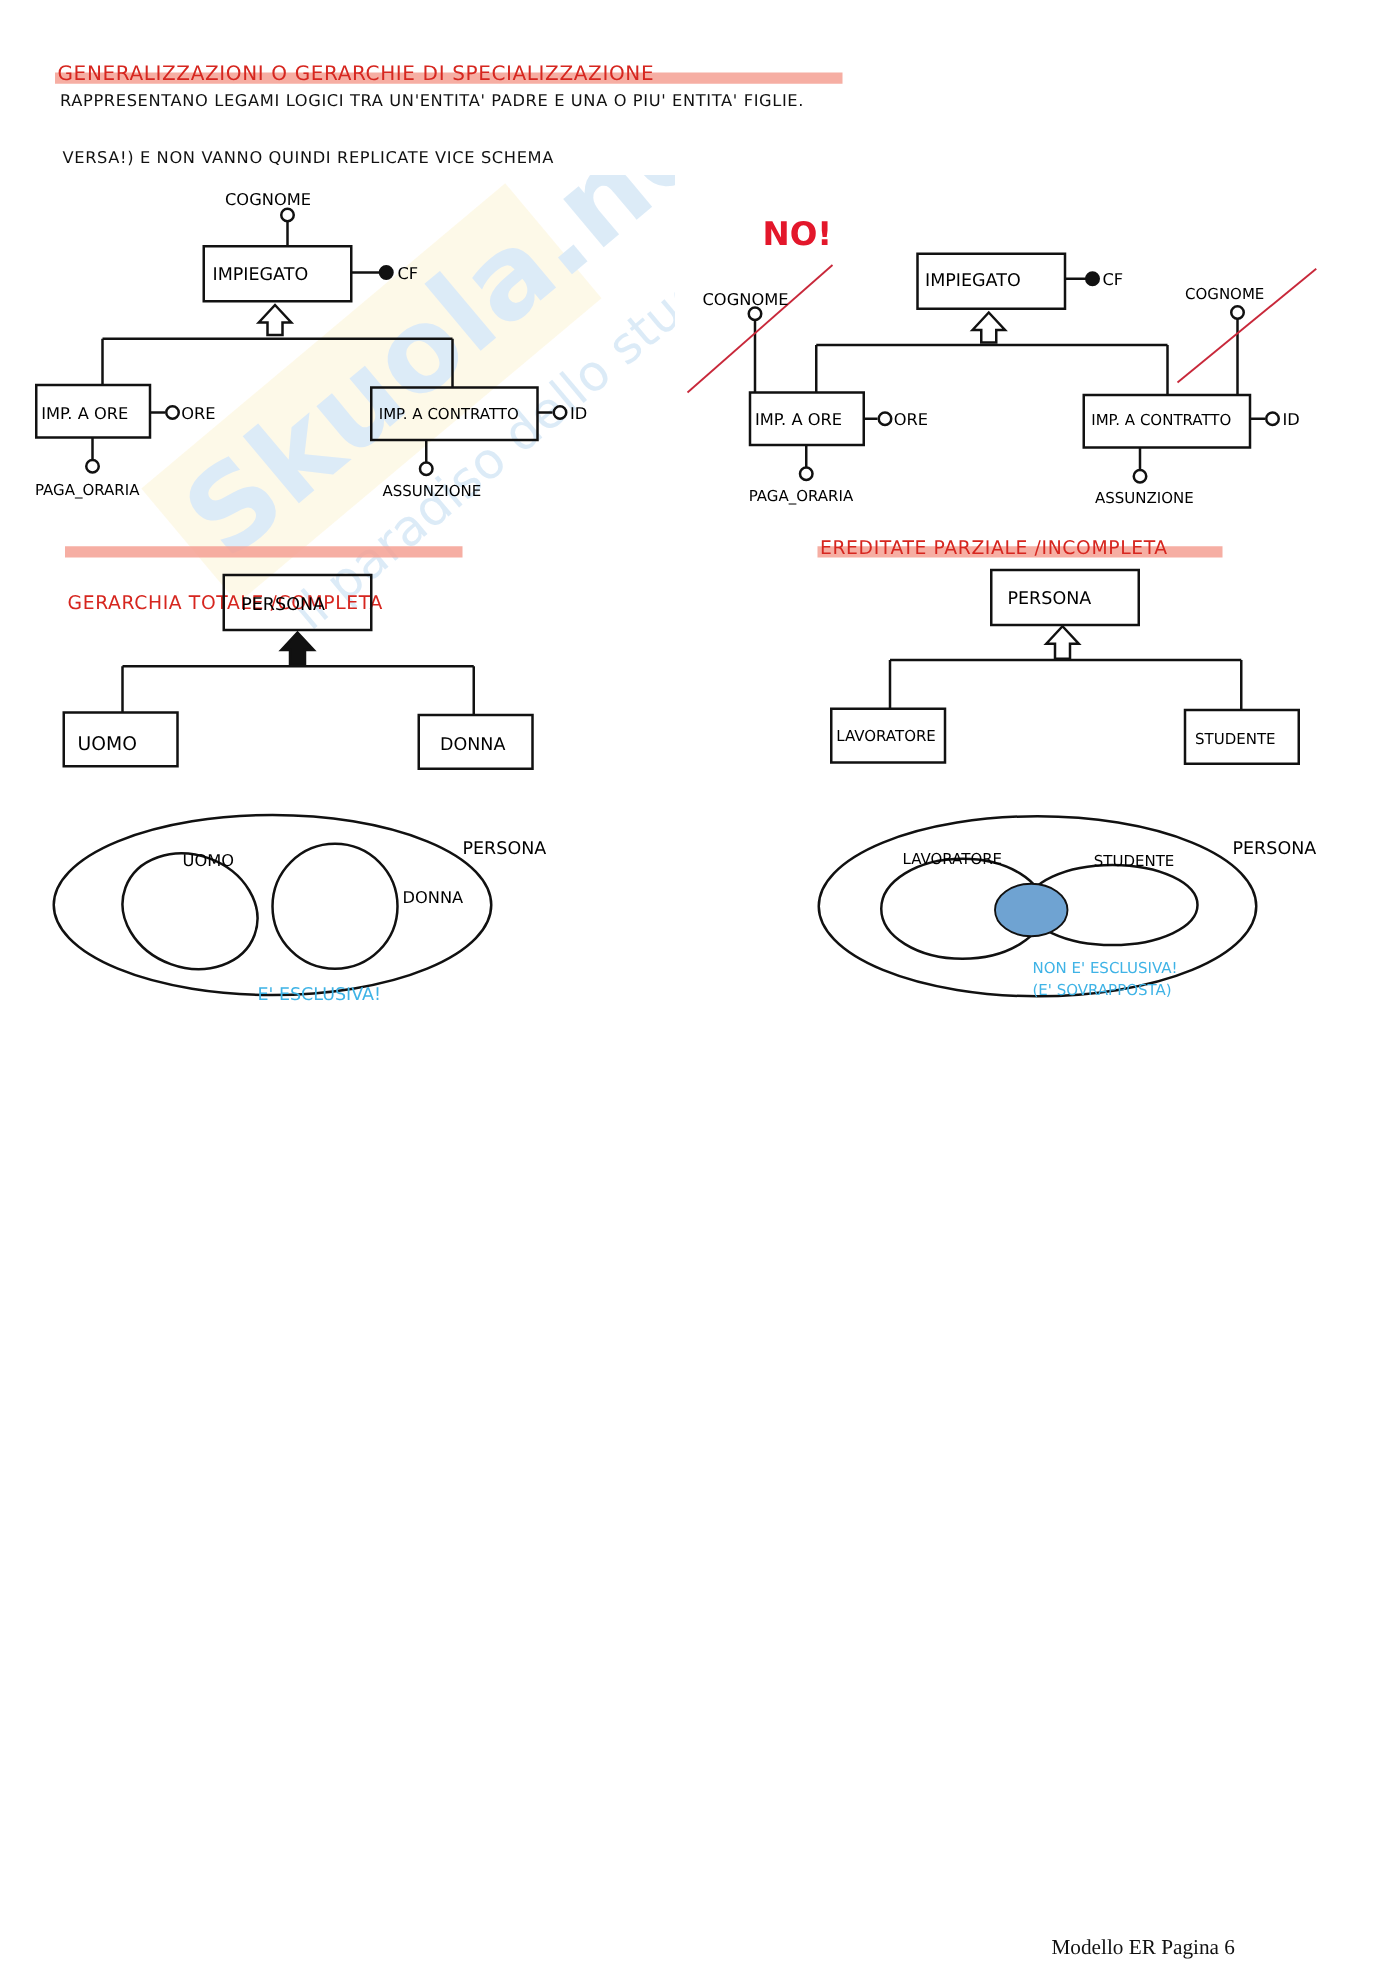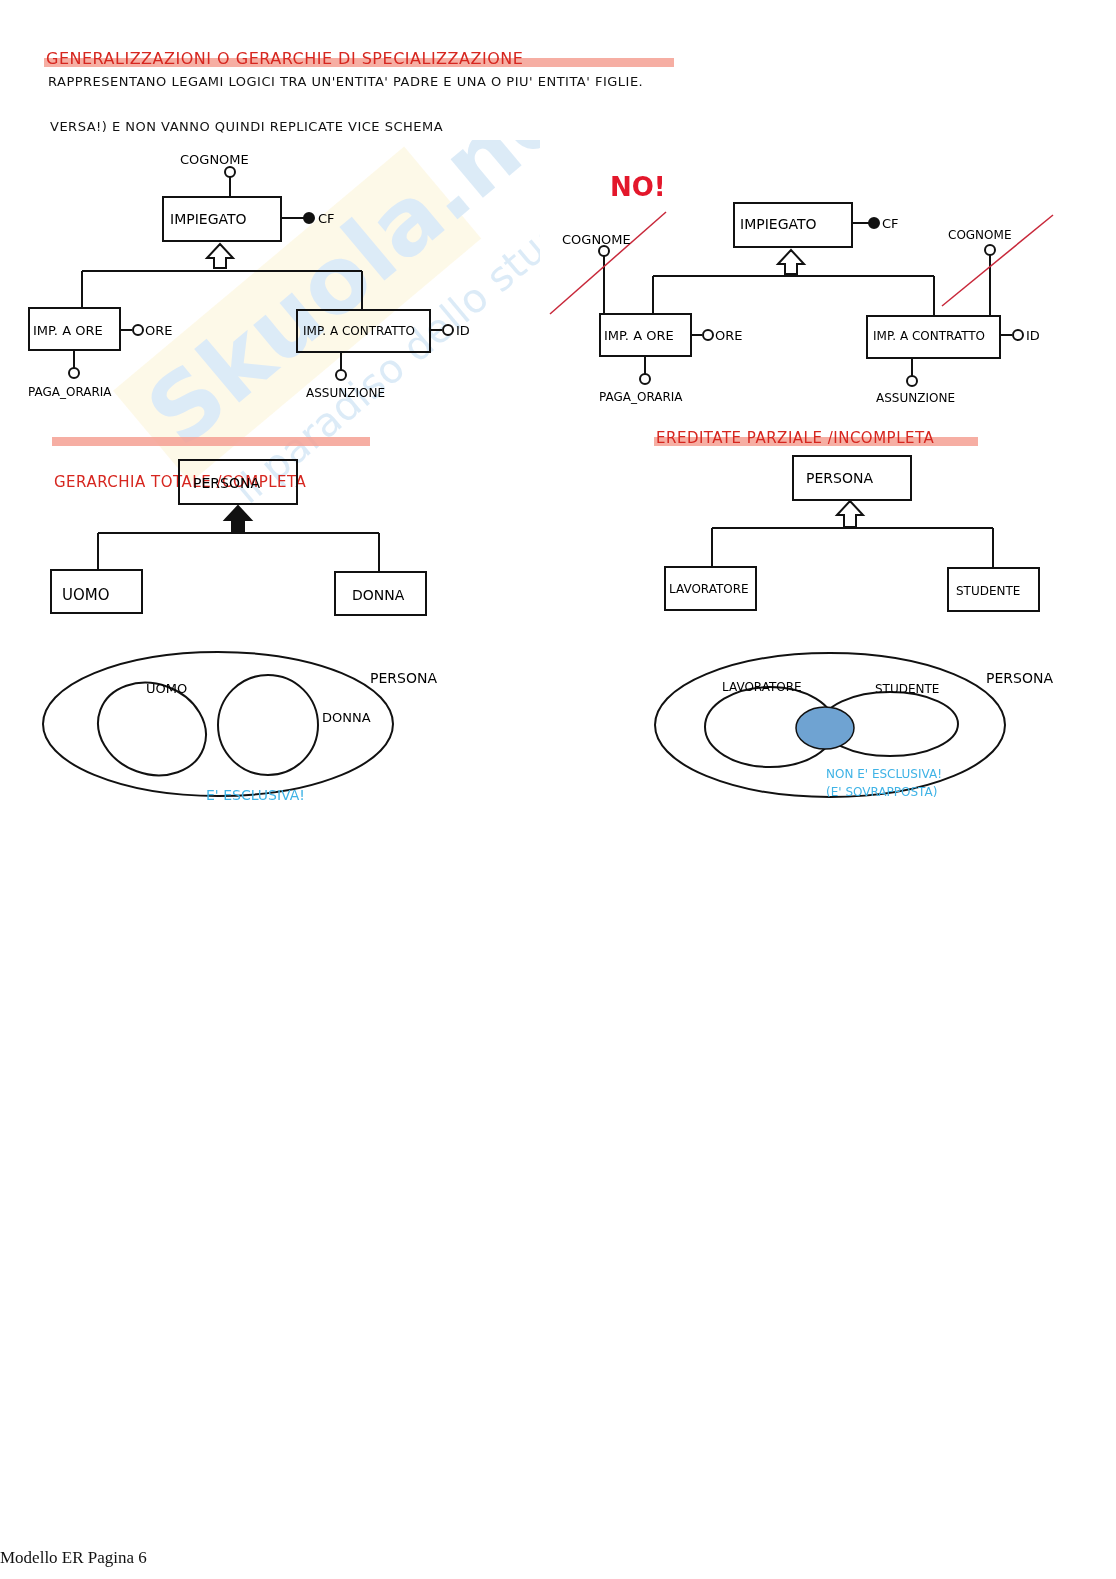--- a/index.html
+++ b/index.html
@@ -4,21 +4,21 @@
 <style>
   html, body { margin: 0; padding: 0; background: #ffffff; }
   body { width: 1116px; height: 1579px; position: relative; overflow: hidden;
          font-family: "DejaVu Sans", sans-serif; color: #111; }
   .page { position: absolute; left: 0; top: 0; width: 1116px; height: 1579px; }
   .hand { font-family: "DejaVu Sans", sans-serif; letter-spacing: 0.5px; color: #111; }
   .abs { position: absolute; white-space: nowrap; }
   .title { font-size: 15px; color: #d6261f; }
   .hl { position: absolute; background: #f4a093; opacity: 0.85; height: 9px; }
   .body-line { font-size: 13px; }
-  .footer { position: absolute; left: 0; width: 988px; top: 1548px; text-align: left;
+  .footer { position: absolute; left: 0; width: 988px; top: 1548px; text-align: right;
             font-family: "Liberation Serif", serif; font-size: 17px; color: #111; }
   svg text { font-family: "DejaVu Sans", sans-serif; }
   .wm { position: absolute; left: 80px; top: 140px; pointer-events: none; }
 </style>
 </head>
 <body>
 
 <div class="page">
 
   <svg class="wm" width="460" height="380" viewBox="0 0 460 380">

